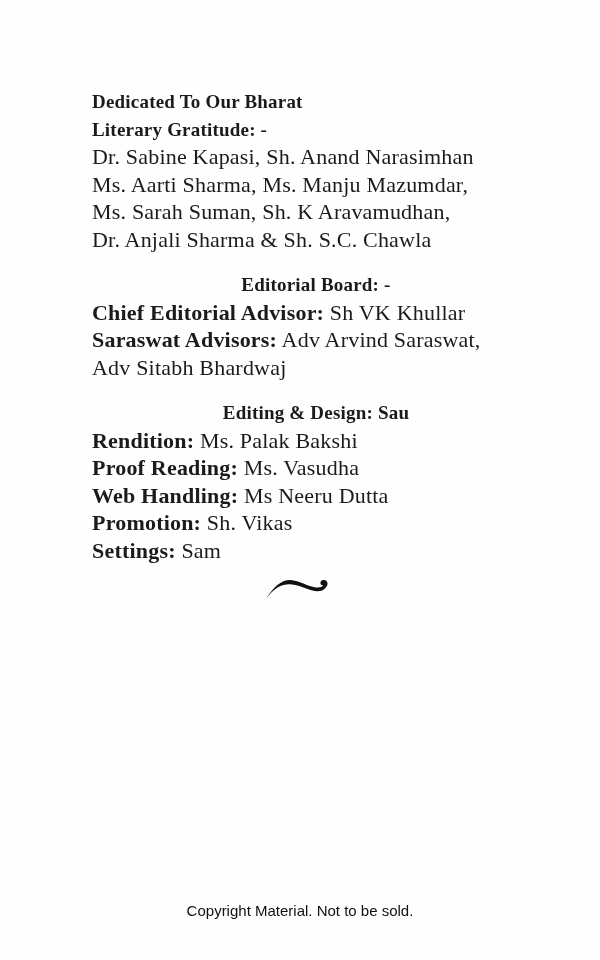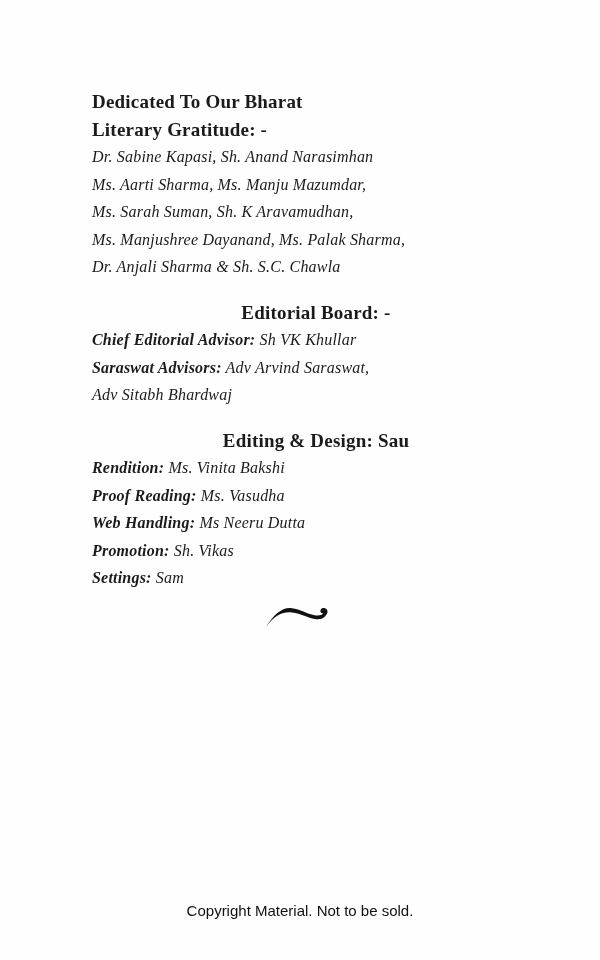--- a/index.html
+++ b/index.html
@@ -23,24 +23,23 @@
     font-size: 19px;
     line-height: 27.5px;
     margin: 0;
     letter-spacing: 0.2px;
   }
   .section-gap {
     margin-top: 18px;
     text-align: center;
   }
   .line {
-    font-size: 16px;
+    font-size: 22px;
     line-height: 27.5px;
     letter-spacing: 0.2px;
-    font-style: italic;
   }
   .line b {
     font-weight: bold;
     margin-top: 24px;
   }
   .ornament {
     margin-top: 9px;
     width: 448px; 
     text-align: center;
   }
@@ -63,35 +62,34 @@
 <body>
 
 <div class="page">
 
   <section>
     <h1 class="heading">Dedicated To Our Bharat</h1>
     <div class="heading">Literary Gratitude: -</div>
     <div class="line">Dr. Sabine Kapasi, Sh. Anand Narasimhan</div>
     <div class="line">Ms. Aarti Sharma, Ms. Manju Mazumdar,</div>
     <div class="line">Ms. Sarah Suman, Sh. K Aravamudhan,</div>
-    <div class="line">Ms. Manjushree Dayanand, Ms. Palak Sharma,</div>
     <div class="line">Dr. Anjali Sharma &amp; Sh. S.C. Chawla</div>
   </section>
 
   <section>
     <div class="heading section-gap">Editorial Board: -</div>
     <div class="line"><b>Chief Editorial Advisor:</b><span> Sh VK Khullar</span></div>
     <div class="line"><b>Saraswat Advisors:</b><span> Adv Arvind Saraswat,</span></div>
     <div class="line"><b></b><span>Adv Sitabh Bhardwaj</span></div>
   </section>
 
 
   <section>
     <div class="heading section-gap">Editing &amp; Design: Sau</div>
-    <div class="line"><b>Rendition:</b><span> Ms. Vinita Bakshi</span></div>
+    <div class="line"><b>Rendition:</b><span> Ms. Palak Bakshi</span></div>
     <div class="line"><b>Proof Reading:</b><span> Ms. Vasudha</span></div>
     <div class="line"><b>Web Handling:</b><span> Ms Neeru Dutta</span></div>
     <div class="line"><b>Promotion:</b><span> Sh. Vikas</span></div>
     <div class="line"><b>Settings:</b><span> Sam</span></div>
   </section>
 
   <div class="ornament">
     <svg width="76" height="30" viewBox="0 0 76 30" aria-hidden="true">
       <path fill="#111111" d="M1,26
         C10,14 18,10.5 27,11.5

